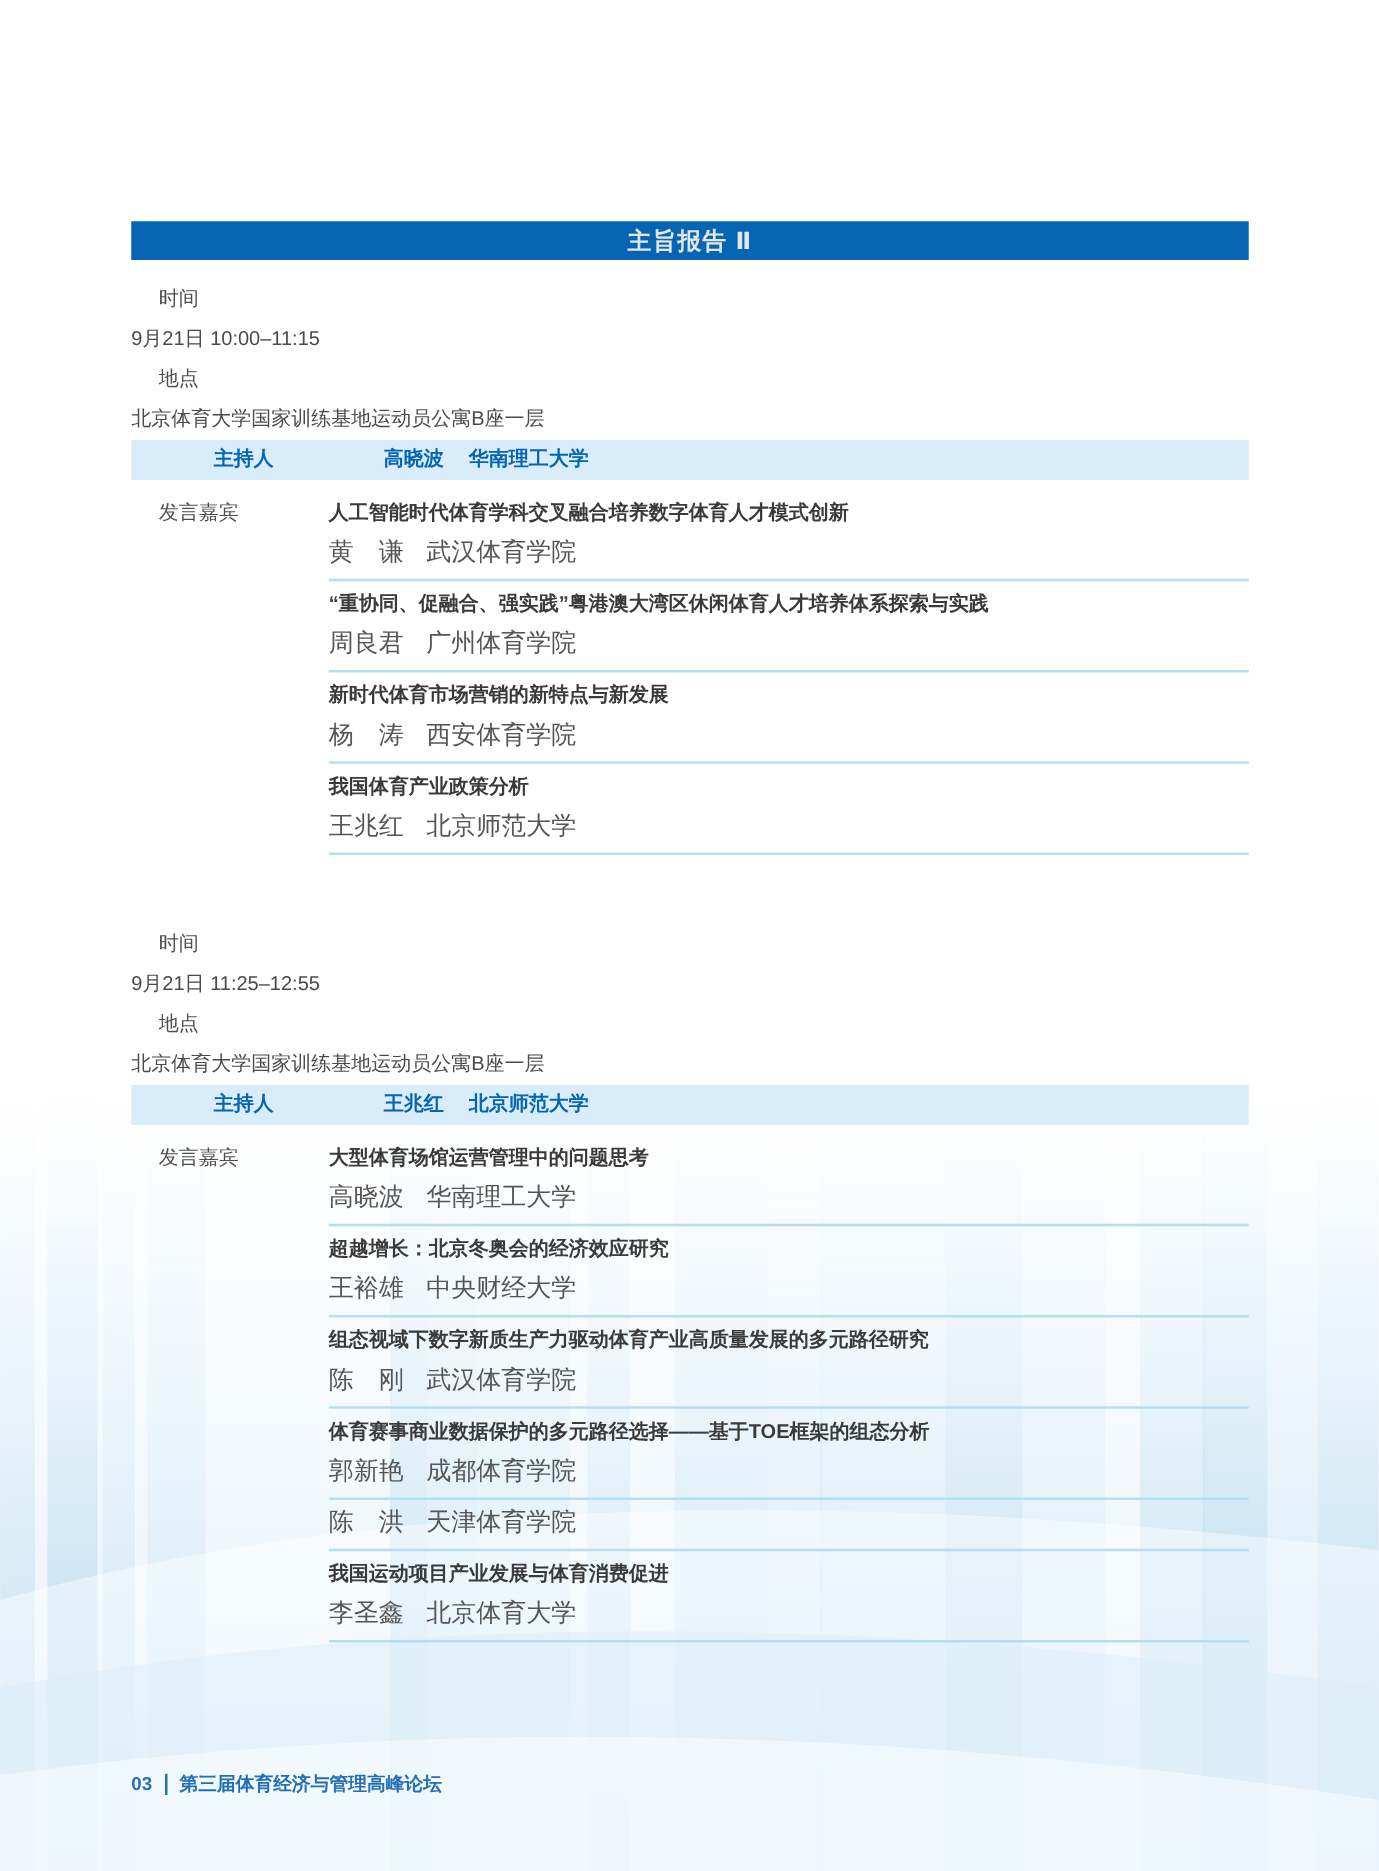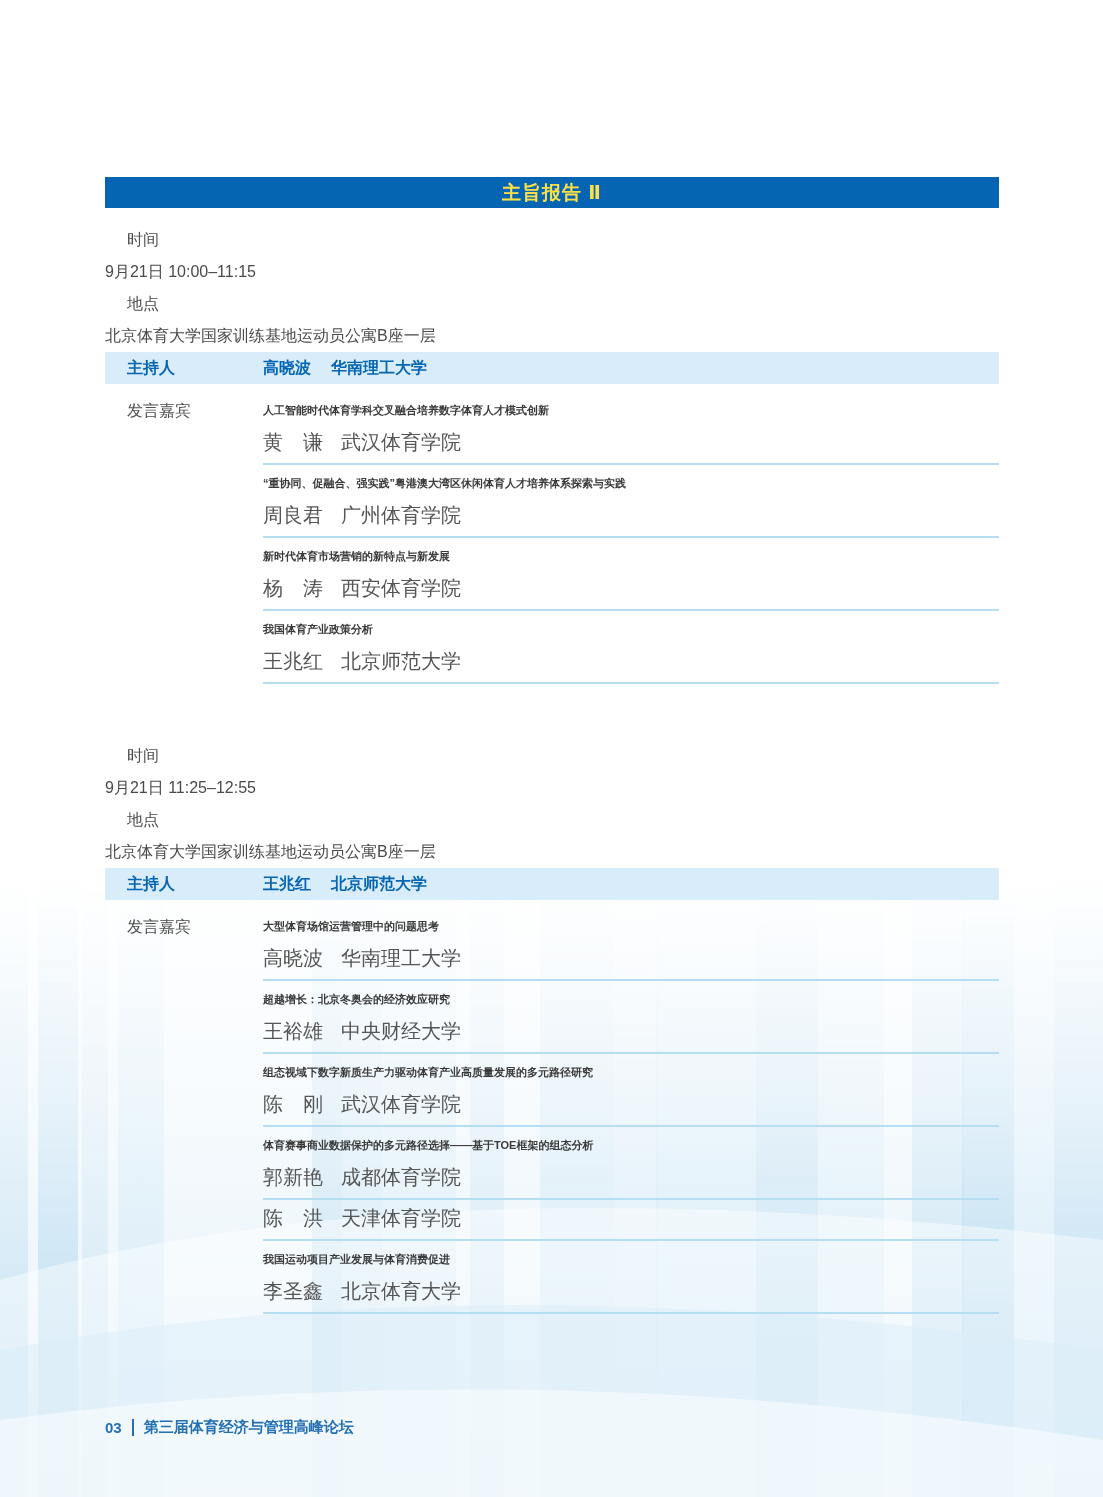--- a/index.html
+++ b/index.html
@@ -6,40 +6,40 @@
   body{
     width:1103px;height:1497px;position:relative;overflow:hidden;
     background:#ffffff;
     font-family:"Liberation Sans","DejaVu Sans",sans-serif;
     color:#3f3f3f;
   }
   .content{
     position:absolute;left:105px;top:177px;width:894px;z-index:1;
   }
   .header-bar{
-    height:31px;background:#0665b2;color:#fde047;
+    height:31px;background:#0665b2;color:#e5e5e5;
     display:flex;align-items:center;justify-content:center;
     font-size:19px;font-weight:bold;letter-spacing:1px;
   }
   .session{margin-top:16px;}
   .session.second{margin-top:56px;}
   .info-row{display:flex;line-height:32px;font-size:16px;flex-direction:column;}
   .info-label{width:158px;padding-left:22px;box-sizing:border-box;color:#4d4d4d;flex:none;}
   .info-value{flex:1;color:#4a4a4a;}
   .host-row{
     display:flex;line-height:32px;height:32px;font-size:16px;
     background:#d9ecf9;font-weight:bold;color:#0665b2;
   }
-  .host-row .info-label{color:#0665b2;}
+  .host-row .info-label{color:#0665b2;margin-left:44px;}
   .host-value{display:flex;gap:20px;color:#0665b2;}
   .speakers-block{display:flex;margin-top:8px;}
   .talks{flex:1;}
   .talk{padding:8px 0 10px 0;border-bottom:2px solid #b5def3;}
   .talk.no-divider{border-bottom:none;}
-  .talk-title{font-size:11px;font-weight:bold;color:#3a3a3a;line-height:21px;margin-bottom:11px;}
+  .talk-title{font-size:16px;font-weight:bold;color:#3a3a3a;line-height:21px;margin-bottom:11px;}
   .talk-speaker{display:flex;gap:18px;font-size:20px;color:#555555;line-height:21px;}
   .speakers-label{padding-top:8px;line-height:21px;}
   .footer{
     position:absolute;left:105px;top:1418px;z-index:2;
     display:flex;align-items:center;gap:10px;
     color:#2470b3;font-size:15px;font-weight:bold;
   }
   .footer-divider{width:2px;height:17px;background:#2470b3;}
   .bg-decoration{
     position:absolute;left:0;bottom:0;width:1103px;height:617px;z-index:0;

